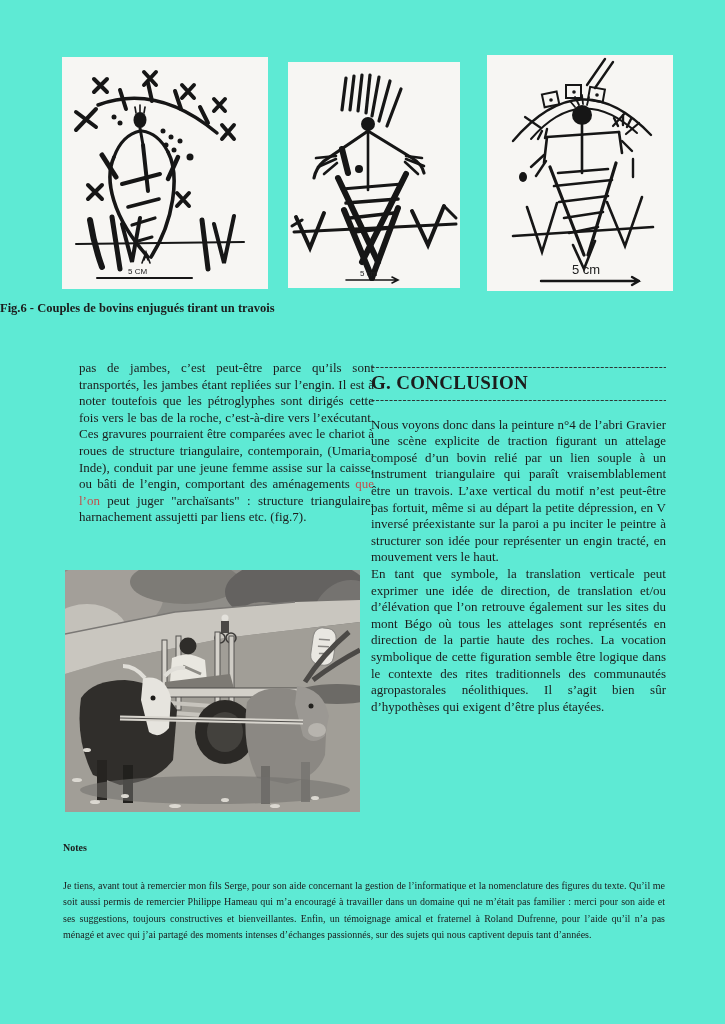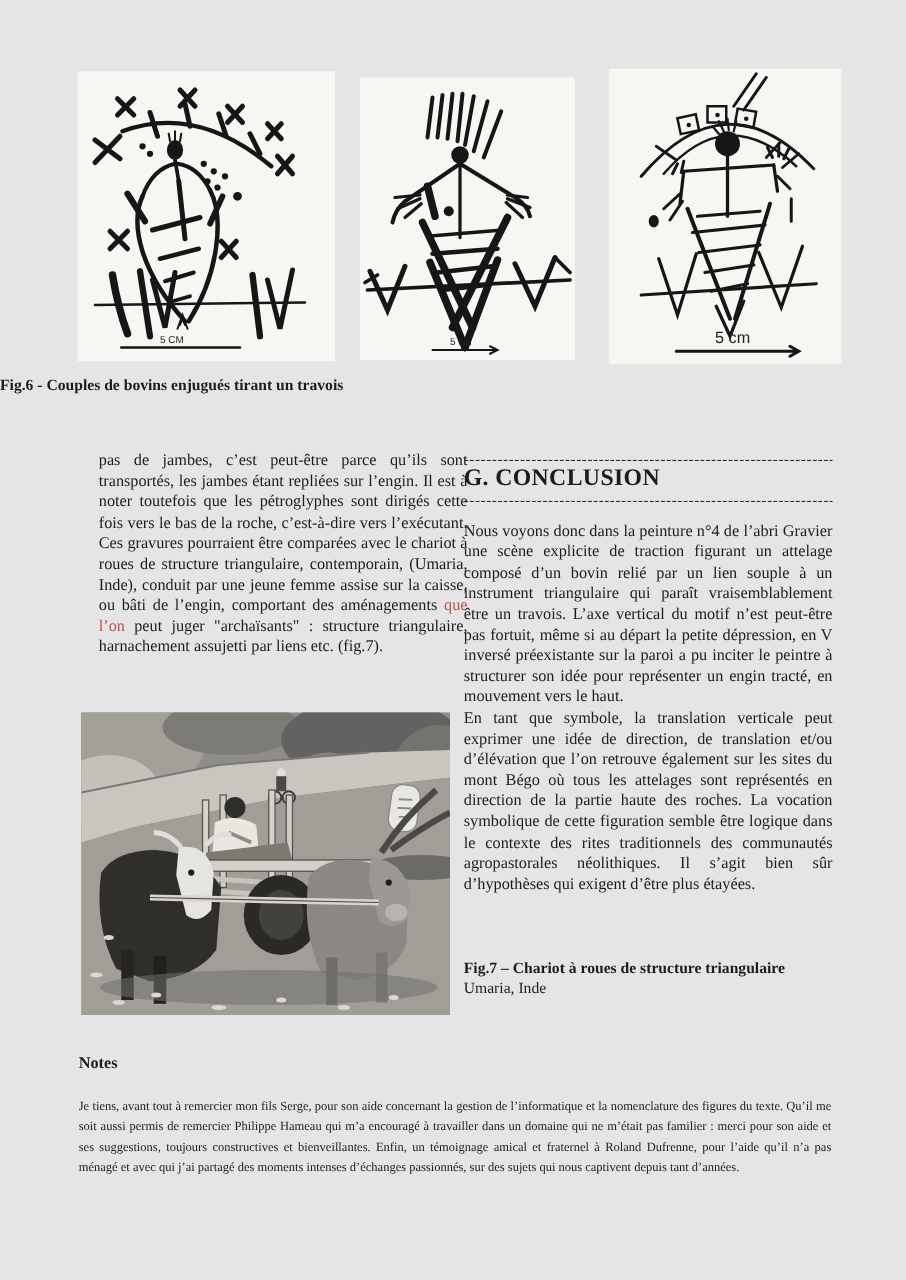--- a/index.html
+++ b/index.html
@@ -1,36 +1,36 @@
 <!DOCTYPE html>
 <html><head>
 <meta charset="utf-8">
 <style>
   html,body{margin:0;padding:0;background:#ffffff;}
   .page{
     position:relative;width:725px;height:1024px;margin:0 auto;
-    background:#e5e5e5;overflow:hidden;
+    background:#5eead4;overflow:hidden;
     font-family:"Liberation Serif","DejaVu Serif",serif;color:#1c1c1c;
   }
   .abs{position:absolute;}
   .drawing{background:#f7f6f3;}
   .drawing svg{display:block;width:100%;height:100%;}
   .stroke{stroke:#161616;fill:none;stroke-linecap:round;}
   .fillk{fill:#161616;stroke:none;}
   .fig-caption{ font-size:12.5px;line-height:16px;}
   .fig-caption .l1{font-weight:bold;}
   .col{width:295px;font-size:13px;line-height:16.6px;text-align:justify;}
   .col p{margin:0;}
   .red-inline{color:#c0504d;}
   .dash-row{white-space:nowrap;overflow:hidden;height:11px;line-height:11px;
     font-size:12px;letter-spacing:0.5px;color:#2a2a2a;}
   .concl-head{font-weight:bold;font-size:19px;margin:2px 0 3px 0;letter-spacing:0.3px;}
   .photo{background:#b0ada8;}
   .photo svg{display:block;width:100%;height:100%;}
-  .notes-head{font-weight:bold;font-size:13px;margin:0;}
+  .notes-head{font-weight:bold;font-size:10px;margin:0;}
   .notes-text{font-size:10px;line-height:16.4px;text-align:justify;margin:0;}
   .scale-text{font-family:"Liberation Sans","DejaVu Sans",sans-serif;fill:#222;}
 </style>
 </head>
 <body>
 
 <div class="page">
 
   <div class="abs drawing" style="left:62px;top:57px;width:206px;height:232px;">
     <svg viewBox="0 0 206 232">
@@ -333,21 +333,17 @@
         <ellipse cx="110" cy="236" rx="6" ry="2"></ellipse>
           <ellipse cx="160" cy="230" rx="4" ry="2"></ellipse>
         <ellipse cx="210" cy="236" rx="5" ry="2"></ellipse>
           <ellipse cx="250" cy="228" rx="4" ry="2"></ellipse>
         <ellipse cx="22" cy="180" rx="4" ry="2"></ellipse>
           <ellipse cx="12" cy="210" rx="5" ry="2"></ellipse>
       </g>
     </svg>
   </div>
 
-  <div class="abs fig-caption" style="left:371px;top:766px;width:295px;">
-    <div class="l1">Fig.7 – Chariot à roues de structure triangulaire</div>
-    <div>Umaria, Inde</div>
-  </div>
 
   <h3 class="abs notes-head" style="left:63px;top:842px;">Notes</h3>
   <p class="abs notes-text" style="left:63px;top:878px;width:602px;">Je tiens, avant tout à remercier mon fils Serge, pour son aide concernant la gestion de l’informatique et la nomenclature des figures du texte. Qu’il me soit aussi permis de remercier Philippe Hameau qui m’a encouragé à travailler dans un domaine qui ne m’était pas familier : merci pour son aide et ses suggestions, toujours constructives et bienveillantes. Enfin, un témoignage amical et fraternel à Roland Dufrenne, pour l’aide qu’il n’a pas ménagé et avec qui j’ai partagé des moments intenses d’échanges passionnés, sur des sujets qui nous captivent depuis tant d’années.</p>
 
 </div>
 
 </body></html>

